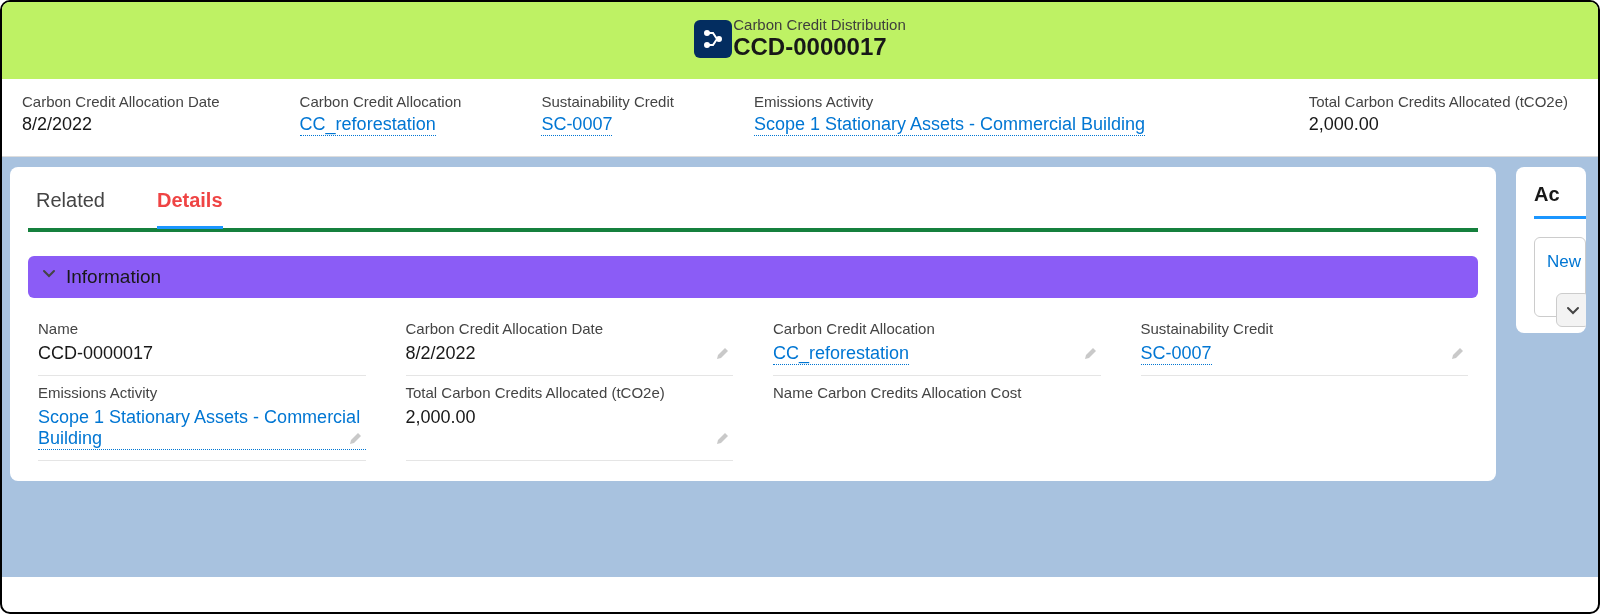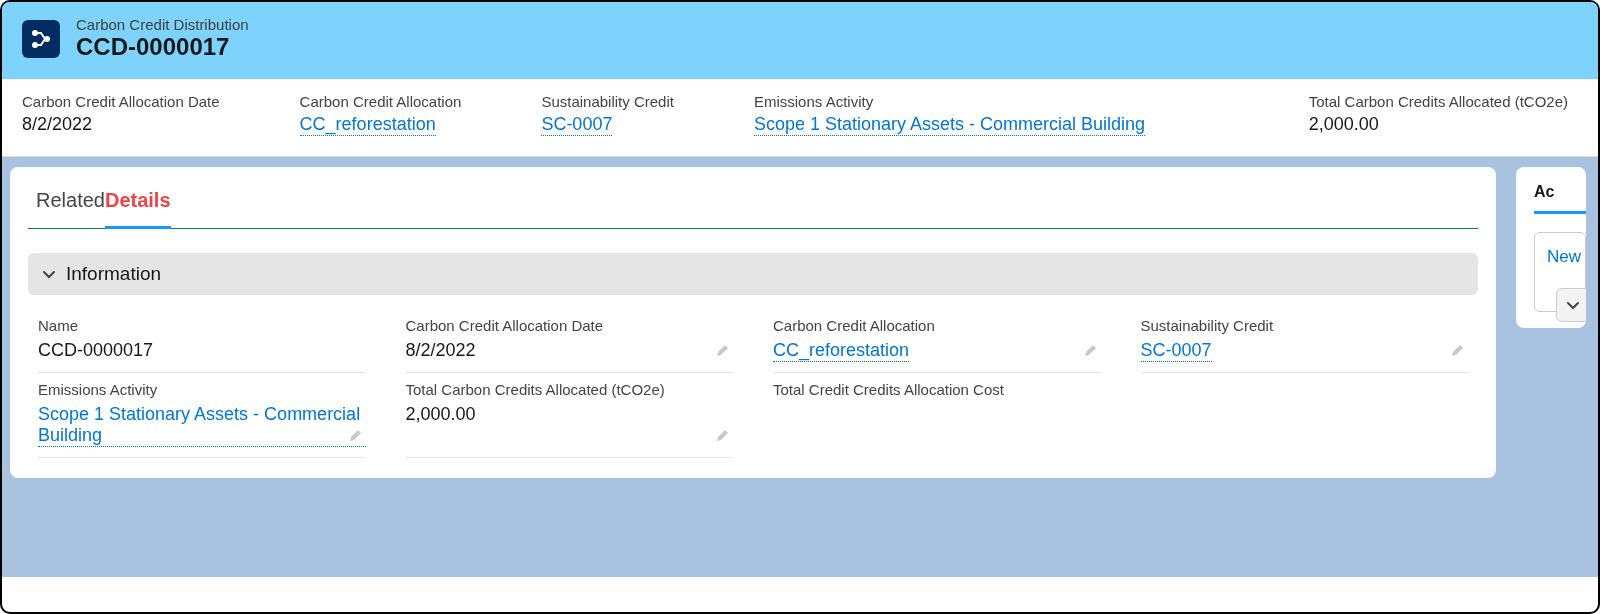--- a/index.html
+++ b/index.html
@@ -7,25 +7,26 @@
     font-family: -apple-system, BlinkMacSystemFont, "Segoe UI", Helvetica, Arial, sans-serif;
     background: #fff;
     color: #181818;
     width: 1600px;
     height: 614px;
     overflow: hidden;
     border: 2px solid #000;
     border-radius: 10px;
   }
   .header-area {
-    background: #7dd3fc;
+    background: #bef264;
     padding: 14px 20px 18px 20px;
     display: flex;
     align-items: center;
-    gap: 16px;
+    gap: 1px;
+    justify-content: center;
   }
   .record-icon {
     width: 38px;
     height: 38px;
     background: #032d60;
     border-radius: 6px;
     display: flex;
     align-items: center;
     justify-content: center;
     color: #fff;
@@ -74,42 +75,42 @@
   .main-card { flex: 1; }
   .side-card {
     width: 70px;
     min-width: 70px;
     padding: 16px 0 16px 18px;
     overflow: hidden;
     position: relative;
   }
   .tabs {
     display: flex;
-    border-bottom: 1px solid #15803d;
+    gap: 52px;
+    border-bottom: 4px solid #15803d;
     padding: 0 8px;
   }
   .tab {
     padding: 6px 0 14px 0;
     font-size: 20px;
     color: #444;
     cursor: pointer;
     border-bottom: 3px solid transparent;
     margin-bottom: -1px;
   }
   .tab.active {
     font-weight: 700;
     color: #ef4444;
     border-bottom-color: #1b96ff;
   }
   .section-header {
-    background: #e5e5e5;
+    background: #8b5cf6;
     border-radius: 6px;
     padding: 10px 14px;
     display: flex;
-    align-items: center;
     gap: 10px;
     margin-top: 24px;
     font-size: 19px;
     color: #181818;
     cursor: pointer;
   }
   .chev {
     width: 14px; height: 14px;
     display: inline-flex; align-items: center;
   }
@@ -137,21 +138,21 @@
     cursor: pointer;
   }
   .edit-icon {
     position: absolute;
     right: 2px;
     bottom: 10px;
     color: #b0b0b0;
     cursor: pointer;
   }
   .side-tab {
-    font-size: 16px;
+    font-size: 20px;
     font-weight: 700;
     border-bottom: 3px solid #1b96ff;
     padding-bottom: 10px;
     margin-bottom: 18px;
     white-space: nowrap;
   }
   .side-link {
     color: #0176d3;
     font-size: 17px;
     white-space: nowrap;
@@ -281,21 +282,21 @@
         <span class="field-label">Total Carbon Credits Allocated (tCO2e)</span>
         <span class="field-value">2,000.00</span>
         <span class="edit-icon">
           <svg width="16" height="16" viewBox="0 0 16 16">
               <path d="M2 14l1-4 7-7 3 3-7 7-4 1z" fill="#c9c9c9"></path>
             </svg>
         </span>
       </div>
 
       <div class="field" style="border-bottom:none">
-        <span class="field-label">Total Credit Credits Allocation Cost</span>
+        <span class="field-label">Name Carbon Credits Allocation Cost</span>
       </div>
       <div></div>
     </div>
   </div>
 
   <div class="card side-card">
     <div class="side-tab">Ac</div>
     <div class="side-box">
       <a class="side-link">New</a>
     </div>

